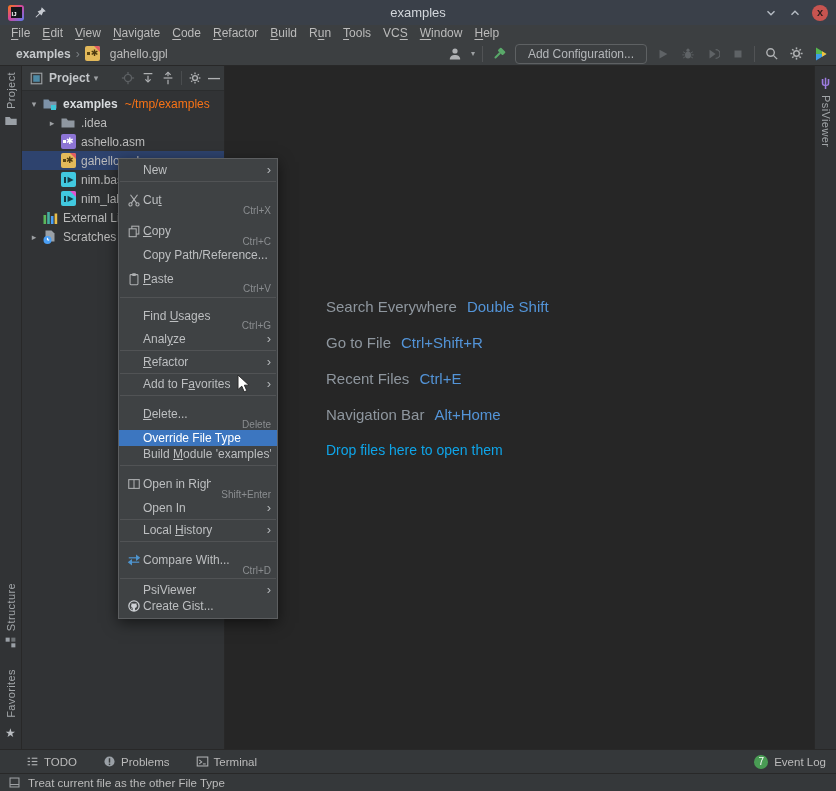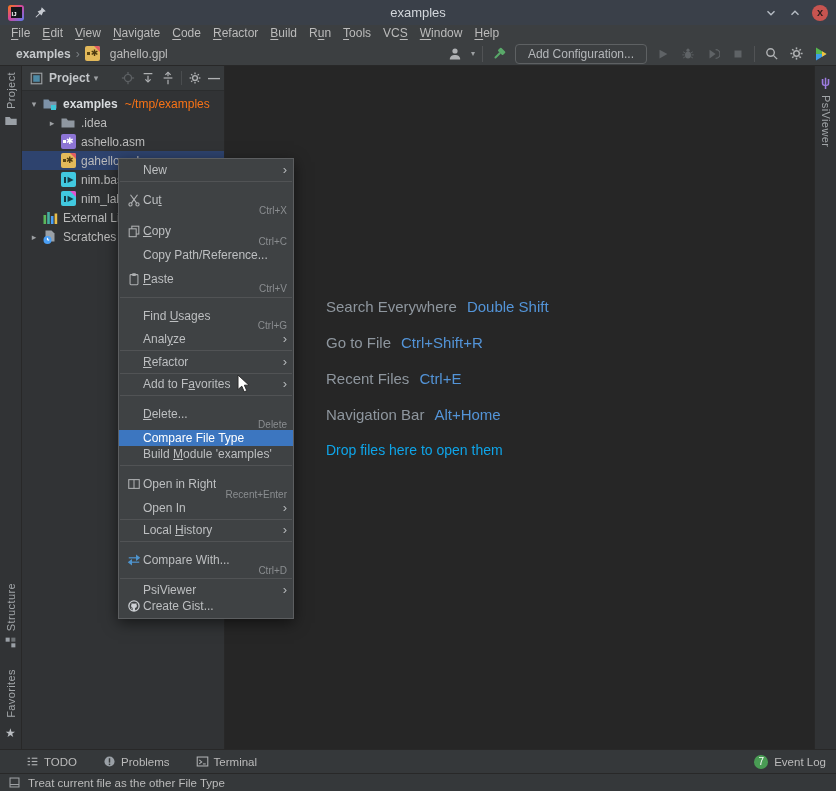--- a/index.html
+++ b/index.html
@@ -78,21 +78,21 @@
   .hint-line { height:36px; display:flex; align-items:center; font-size:15px; }
   .hint-action { color:#8e969e; }
   .hint-keys { color:#5394d8; margin-left:10px; }
   .drop-hint { color:#0ea5e9; font-size:14px; }
 
   .right-stripe { position:absolute; top:66px; right:0; width:22px; height:683px;
     background:#313335; border-left:1px solid #282828; display:flex;
     flex-direction:column; align-items:center; padding-top:6px; }
 
   
-  .context-menu { position:absolute; top:158px; left:118px; width:176px;
+  .context-menu { position:absolute; top:158px; left:118px; width:160px;
     background:#3f4244; border:1px solid #5c5e60; box-shadow:0 4px 14px rgba(0,0,0,.55);
     padding:3px 0; z-index:50; }
   .cm-item { min-height:16.5px; display:flex; align-items:center; padding:0 6px 0 5px;
     color:#bdbfc1; font-size:12px; }
   .cm-item u { text-decoration:underline; text-underline-offset:1px; }
   .cm-item.highlight { background:#3c76c0; color:#ffffff; }
   .cm-icon { width:19px; height:16px; flex:none; display:flex; align-items:center; justify-content:center; }
   .cm-label { flex:1; white-space:nowrap; overflow:hidden; }
   .cm-shortcut { color:#8a8d90; font-size:10px; margin-left:10px;margin-top:20px; }
   .cm-sub { color:#b4b7ba; font-size:13px; margin-left:10px; line-height:10px; }
@@ -535,36 +535,36 @@
       <span class="cm-sub">›</span>
     </div>
     <div class="cm-sep"></div>
     <div class="cm-item">
       <span class="cm-icon"></span>
       <span class="cm-label"><u>D</u>elete...</span>
       <span class="cm-shortcut">Delete</span>
     </div>
     <div class="cm-item highlight">
       <span class="cm-icon"></span>
-      <span class="cm-label">Compare File Type</span>
+      <span class="cm-label">Override File Type</span>
     </div>
     <div class="cm-item">
       <span class="cm-icon"></span>
       <span class="cm-label">Build <u>M</u>odule 'examples'</span>
     </div>
     <div class="cm-sep"></div>
     <div class="cm-item">
       <span class="cm-icon">
         <svg width="14" height="14" viewBox="0 0 16 16">
           <rect x="2" y="3" width="12" height="10" fill="none" stroke="#afb1b3" stroke-width="1.2"></rect>
           <line x1="8" y1="3" x2="8" y2="13" stroke="#afb1b3" stroke-width="1.2"></line>
         </svg>
       </span>
       <span class="cm-label">Open in Right Split</span>
-      <span class="cm-shortcut">Recent+Enter</span>
+      <span class="cm-shortcut">Shift+Enter</span>
     </div>
     <div class="cm-item">
       <span class="cm-icon"></span>
       <span class="cm-label">Open In</span>
       <span class="cm-sub">›</span>
     </div>
     <div class="cm-sep"></div>
     <div class="cm-item">
       <span class="cm-icon"></span>
       <span class="cm-label">Local <u>H</u>istory</span>

